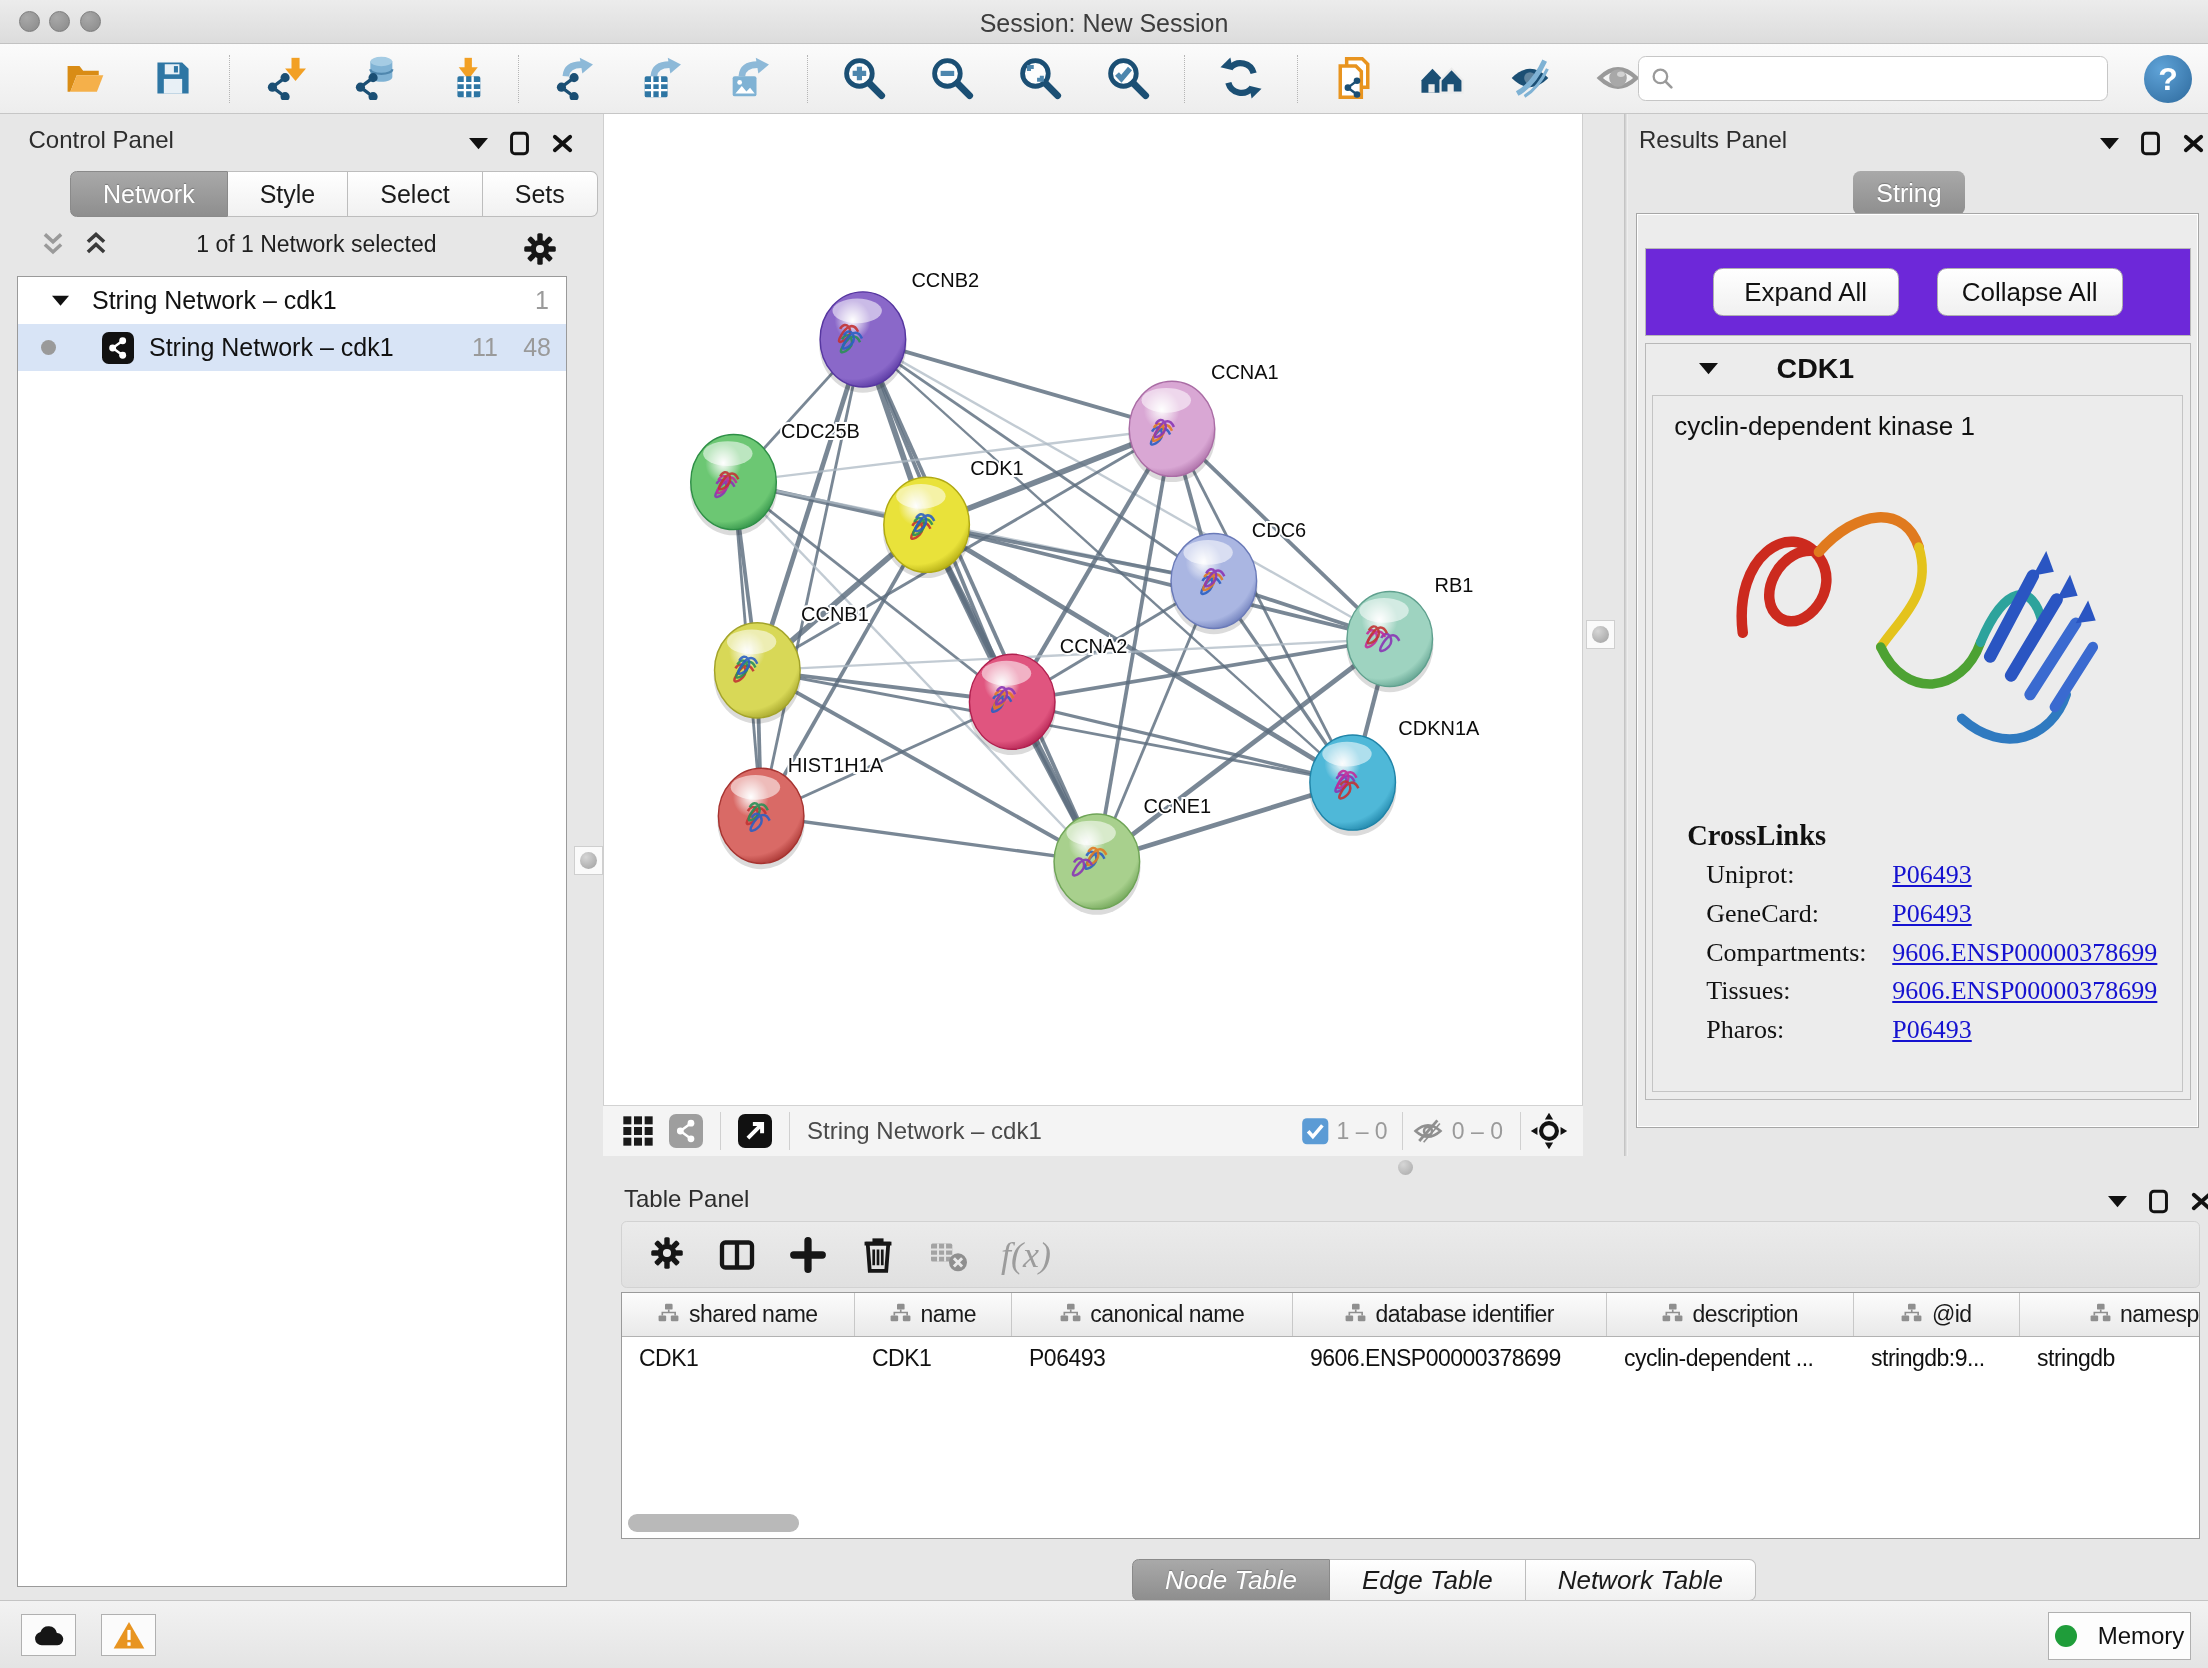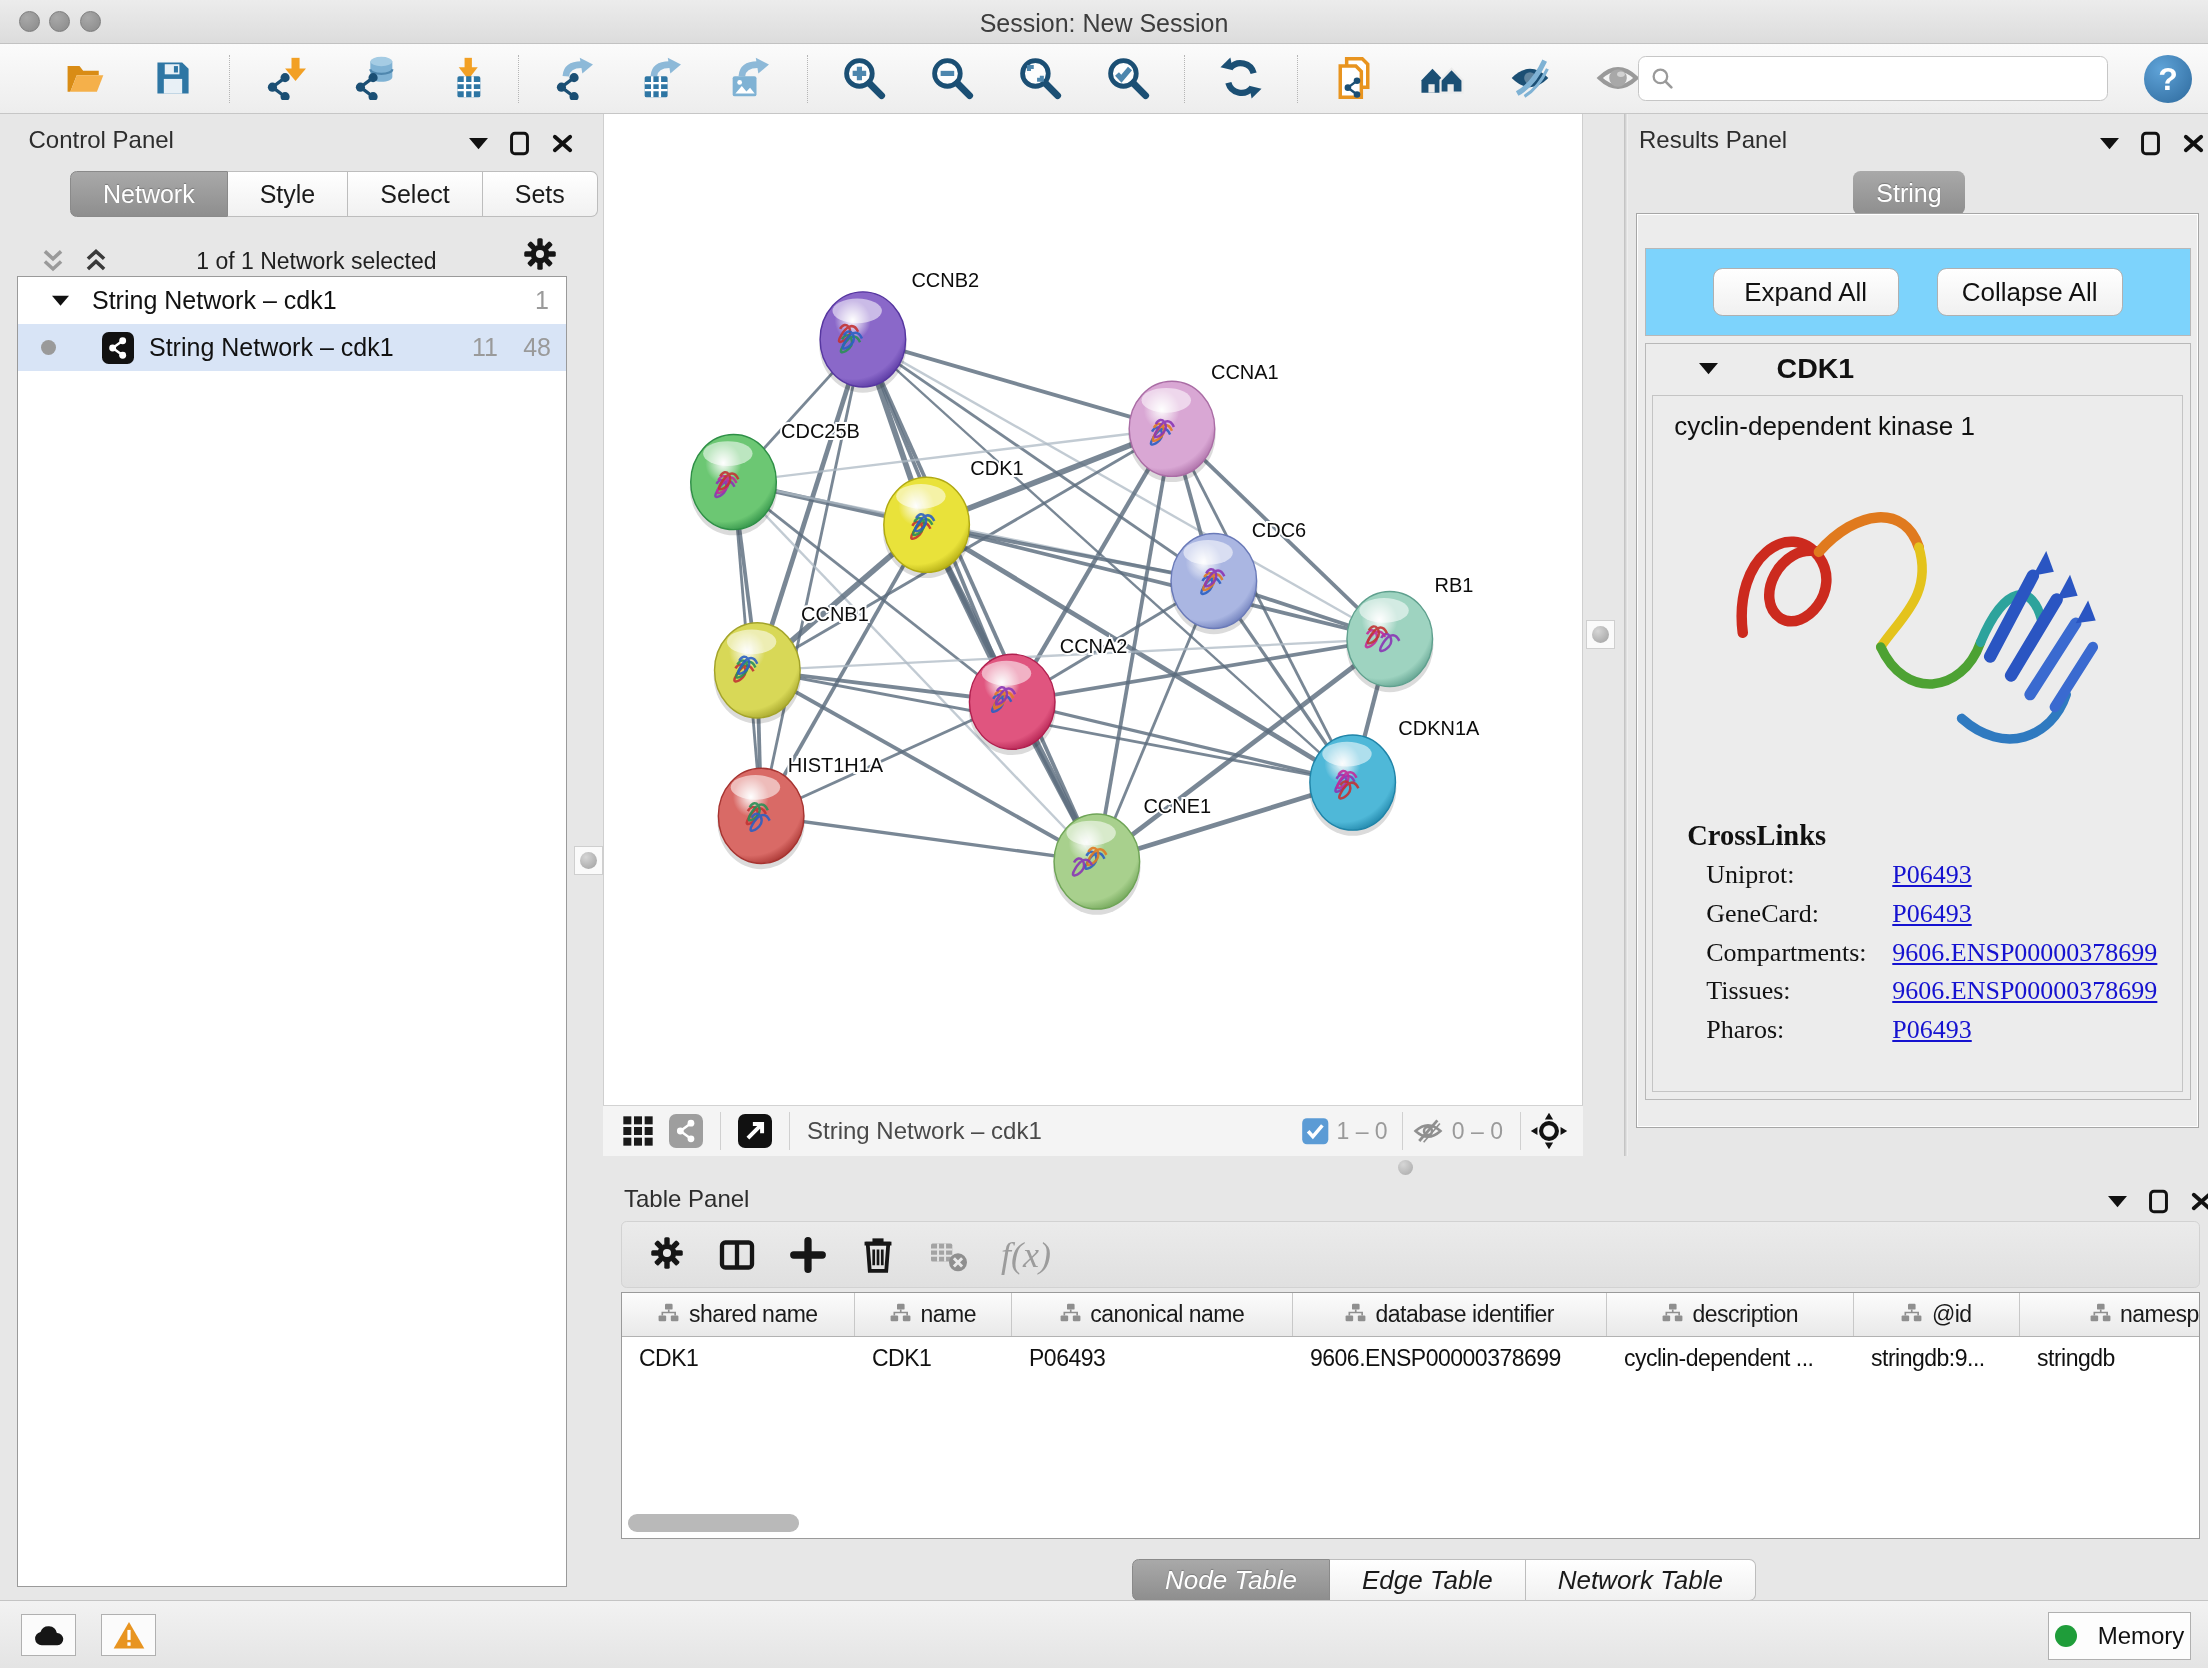--- a/index.html
+++ b/index.html
@@ -36,21 +36,21 @@
   
   .cp-title { left:28.5px; top:126px; }
   .tab-row { position:absolute; display:flex; }
   .tab { height:46px; padding:0 32px; display:flex; align-items:center; justify-content:center;
     font-size:25px; color:#1a1a1a; background:linear-gradient(#fff,#f1f1f1);
     border:1px solid #bdbdbd; border-left:none; }
   .tab:first-child { border-left:1px solid #bdbdbd; border-radius:6.7px 0 0 6.7px; }
   .tab:last-child { border-radius:0 6.7px 6.7px 0; }
   .tab.active { background:linear-gradient(#a9a9a9,#8e8e8e); color:#fff;
     text-shadow:0 -1px 1px rgba(0,0,0,.25); border-color:#8a8a8a; }
-  .cp-subrow { left:17px; top:231px; width:550px; height:44px; display:flex; align-items:flex-end; }
+  .cp-subrow { left:17px; top:231px; width:550px; height:44px; display:flex; align-items:flex-start; }
   .cp-selection { flex:1; text-align:center; font-size:23px; color:#1f1f1f; }
   .tree-box { left:17px; top:276px; width:550px; height:1311px; background:#fff; border:1.9px solid #9a9a9a; }
   .tree-row { position:relative; height:47px; display:flex; align-items:center; font-size:25px; color:#111; }
   .tree-row.selected { background:#d8e4f6; }
   .tree-count { position:absolute; font-size:25px; color:#9a9a9a; }
 
   
   .split-h { width:28.5px; height:28.5px; background:#fafafa; border:1px solid #cfcfcf;
     display:flex; align-items:center; justify-content:center; }
   .split-h i { display:block; width:17px; height:17px; border-radius:50%;
@@ -71,21 +71,21 @@
     background:linear-gradient(90deg,#bdbdbd,#f5f5f5); }
 
   
   .rp-title { left:1639px; top:126px; }
   .rp-tab { position:absolute; left:1853px; top:171px; width:112px; height:44px; border-radius:7.6px;
     background:linear-gradient(#a9a9a9,#8e8e8e); color:#fff; font-size:25px;
     display:flex; align-items:center; justify-content:center; text-shadow:0 -1px 1px rgba(0,0,0,.25); }
   .rp-outer { left:1636px; top:213px; width:563px; height:915px; background:#ececec;
     border:1px solid #a6a6a6; box-shadow:inset 0 0 0 1px #fff; }
   .rp-btnbox { position:absolute; left:7.6px; top:34px; width:546px; height:88px;
-    border:1px solid #b8b8b8; background:#7dd3fc; display:flex; align-items:center; justify-content:center; gap:38px; }
+    border:1px solid #b8b8b8; background:#6d28d9; display:flex; align-items:center; justify-content:center; gap:38px; }
   .rp-btn { min-width:186px; height:48px; background:linear-gradient(#ffffff,#f0f0f0); border:1px solid #b0b0b0;
     border-radius:9.5px; font-size:26px; color:#111; display:flex; align-items:center; justify-content:center; padding:0 23px; }
   .rp-entry { position:absolute; left:7.6px; top:129px; width:546px; height:757px; border:1px solid #b8b8b8; background:#ececec; }
   .rp-entry-head { height:49px; display:flex; align-items:center; }
   .rp-entry-name { font-size:28.5px; font-weight:bold; color:#111; margin-left:59px; }
   .rp-inner { position:absolute; left:6.7px; top:51px; right:6.7px; bottom:6.7px; border:1px solid #c4c4c4; background:#ececec; }
   .rp-desc { font-size:26px; color:#111; margin:15px 0 0 21px; }
   .xl-title { font-family:"Liberation Serif", serif; font-weight:bold; font-size:28.5px; color:#111;
     margin:13.3px 0 5.7px 34px; }
   .xl-row { display:flex; margin:8.6px 0 8.6px 53px; font-family:"Liberation Serif", serif; font-size:26px; color:#111; }

